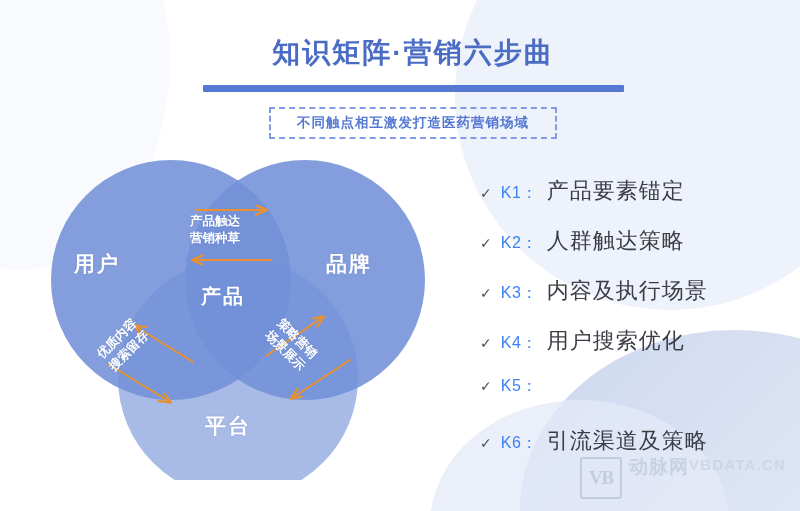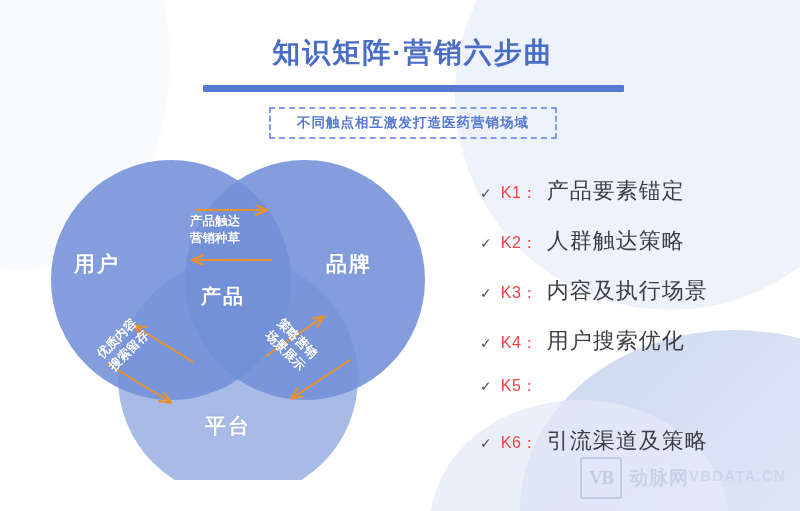--- a/index.html
+++ b/index.html
@@ -209,39 +209,39 @@
     gap: 9px;
   }
   .k-check {
     font-size: 14px;
     color: #4c4f55;
     line-height: 1;
     flex: 0 0 auto;
   }
   .k-key {
     font-size: 16px;
-    color: #ef4444;
+    color: #3b82f6;
     font-weight: 400;
     flex: 0 0 auto;
     letter-spacing: .5px;
   }
   .k-text {
     font-size: 22px;
     color: #3b3e45;
     font-weight: 400;
     letter-spacing: 1px;
   }
 
   
   .watermark {
     position: absolute;
     right: 14px;
     bottom: 12px;
     display: flex;
-    align-items: center;
+    align-items: flex-start;
     gap: 7px;
     opacity: .55;
   }
   .wm-mark {
     width: 38px;
     height: 38px;
     border: 2px solid #aab6cf;
     border-radius: 3px;
     display: flex;
     align-items: center;

